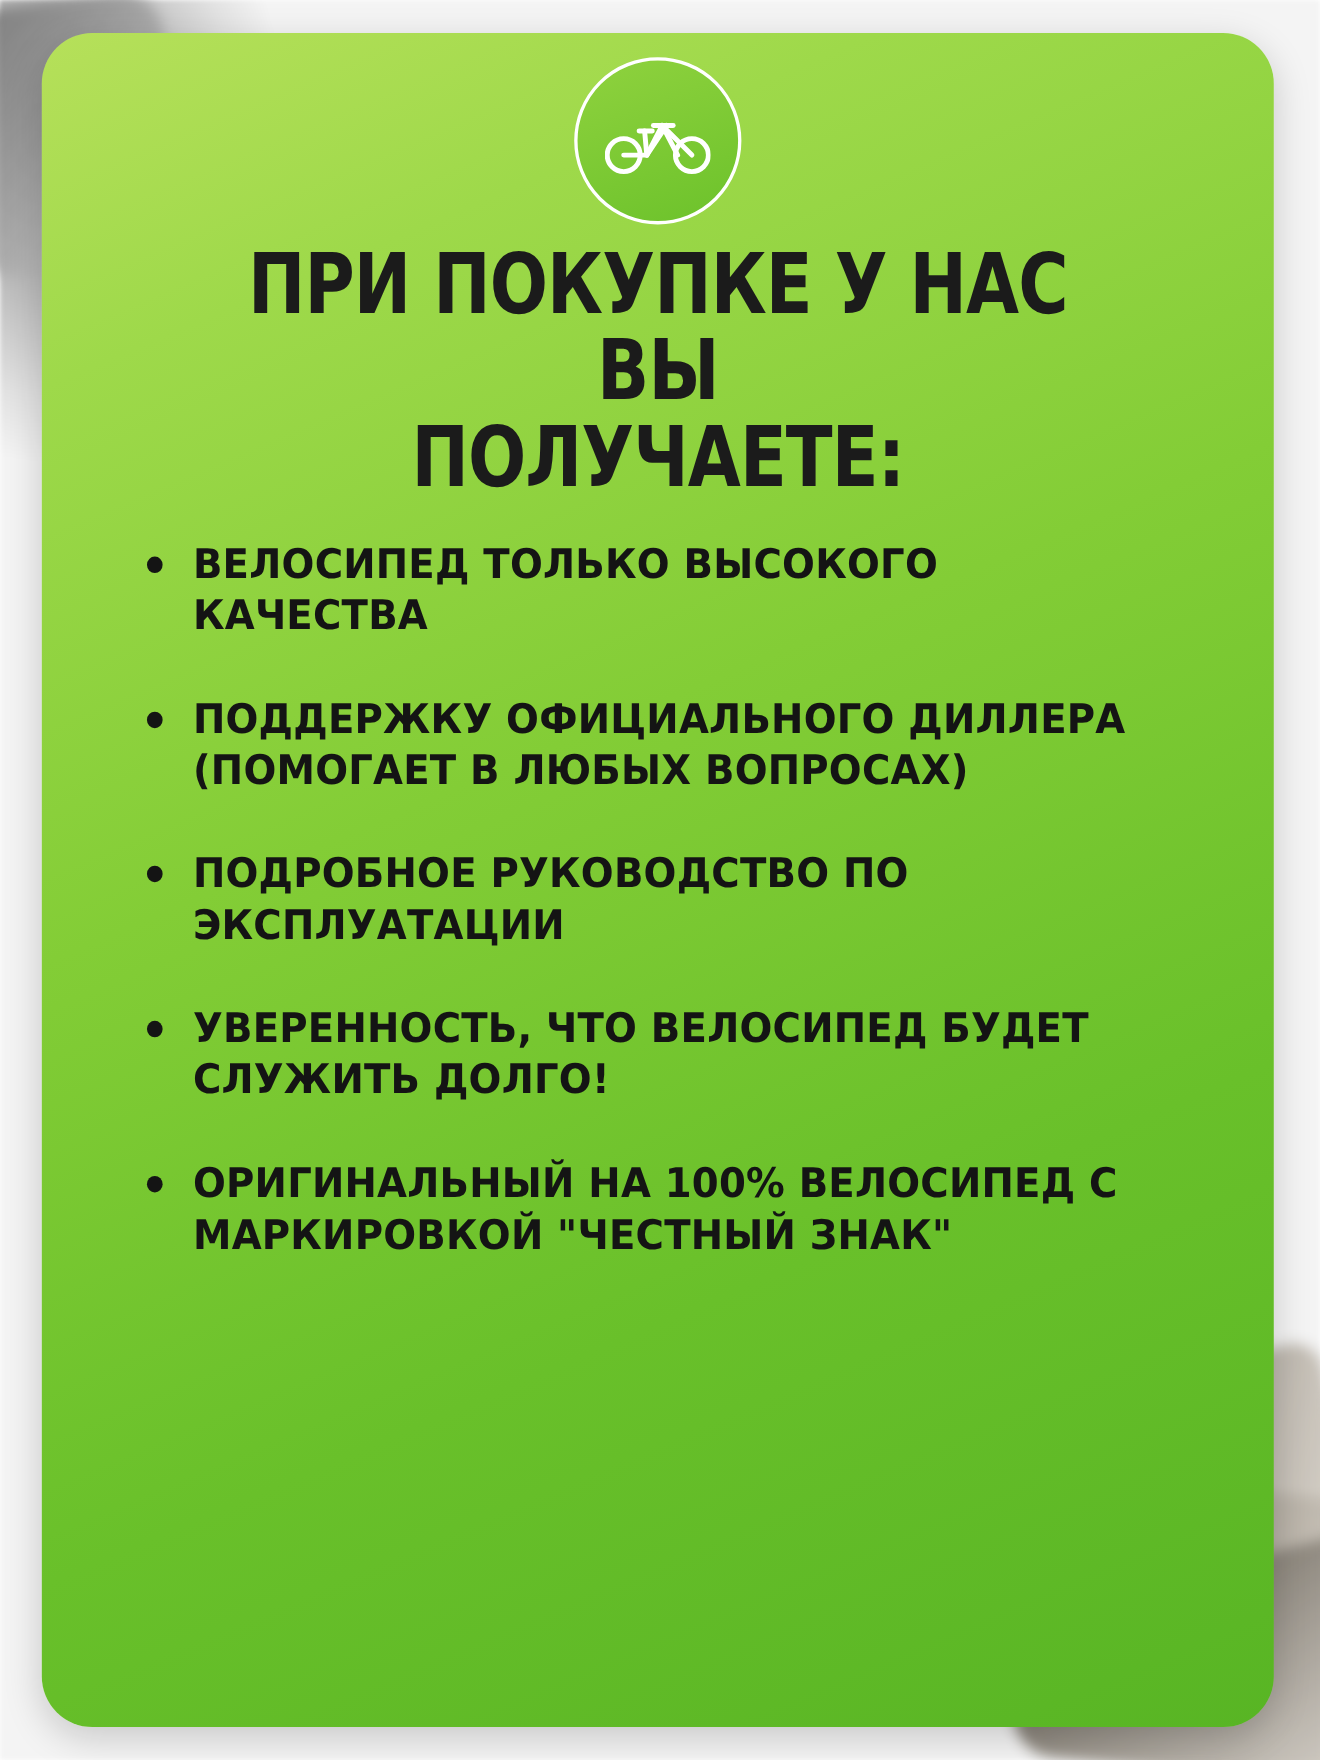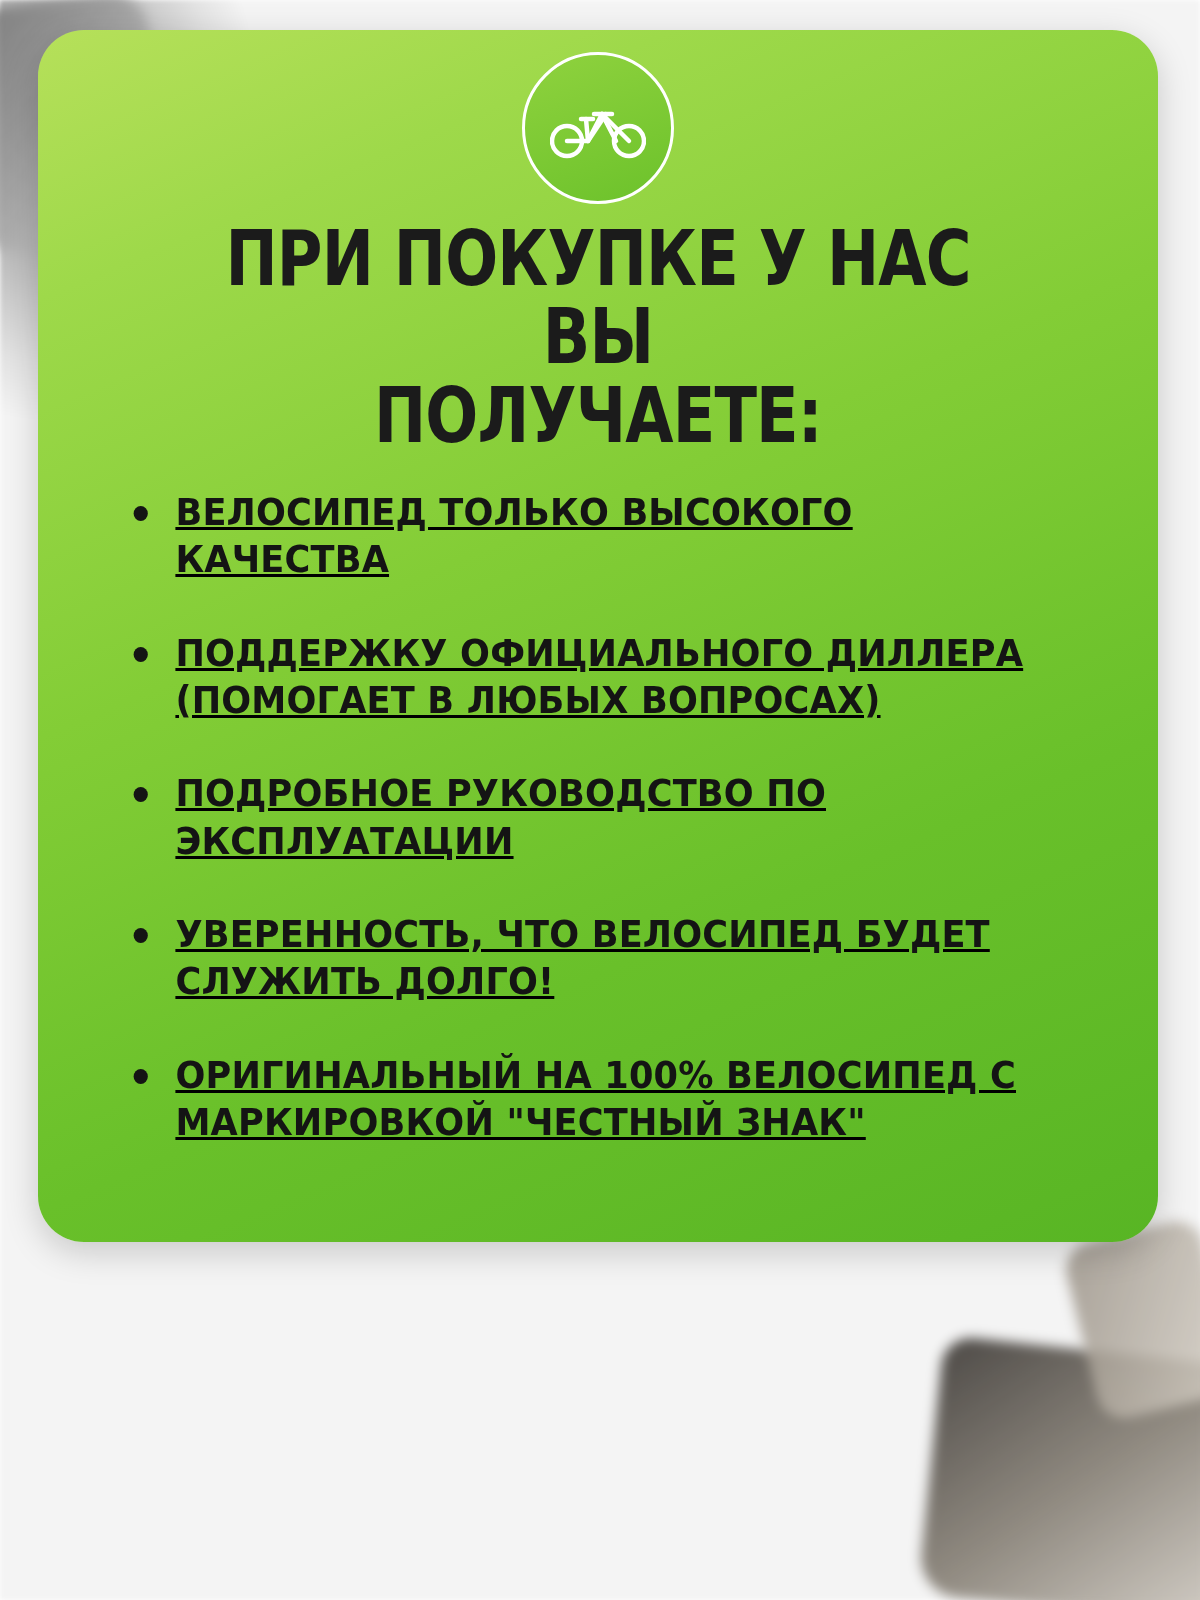--- a/index.html
+++ b/index.html
@@ -49,21 +49,21 @@
     border-radius: 28px;
     transform: rotate(-14deg);
   }
 
   
   .card {
     position: absolute;
     left: 38px;
     top: 30px;
     width: 1120px;
-    height: 1212px;
+    height: 1540px;
     border-radius: 46px;
     background: linear-gradient(157deg, #b6e05a 0%, #9ed94a 16%, #83cd36 42%, #69c02a 70%, #58b524 100%);
     box-shadow: 0 10px 34px rgba(0,0,0,.18);
     overflow: hidden;
     box-sizing: border-box;
     padding: 0 46px;
   }
 
   
   .badge {
@@ -93,21 +93,20 @@
     transform: scaleX(.82);
     transform-origin: center top;
     white-space: pre-line;
   }
 
   
   .list {
     list-style: none;
     margin: 34px 0 0;
     padding: 0 6px 0 42px;
-    text-decoration: underline;
   }
   .list li {
     position: relative;
     color: #141414;
     font-family: "DejaVu Sans", sans-serif;
     font-weight: 700;
     font-size: 37px;
     line-height: 1.28;
     letter-spacing: .2px;
     margin-bottom: 46px;

